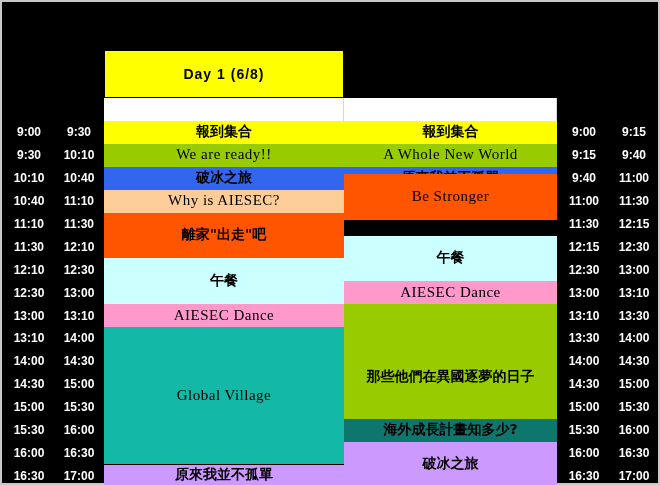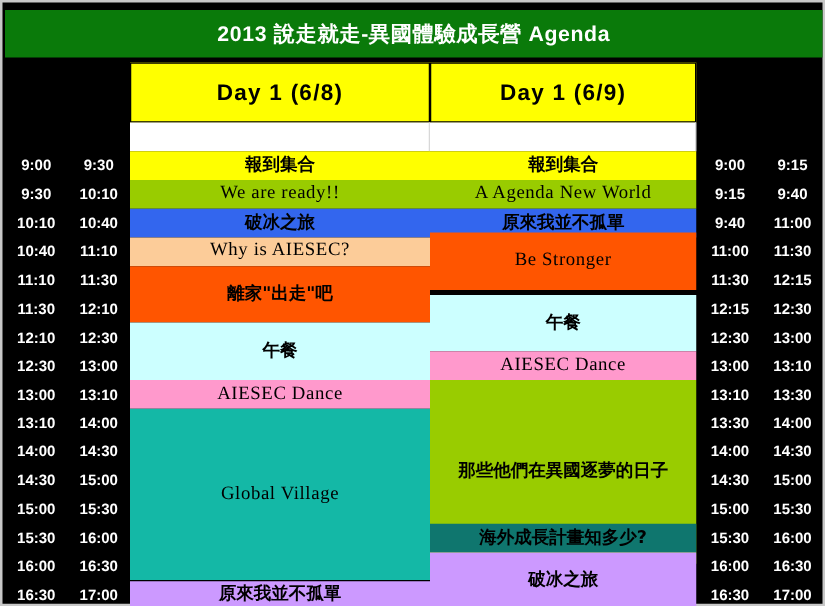--- a/index.html
+++ b/index.html
@@ -29,21 +29,21 @@
     font-weight:bold;
     letter-spacing:0.5px;
     white-space:nowrap;
   }
 
   #header-row{position:absolute;left:102px;top:48px;width:453px;height:48px;display:flex;}
   #header-row .hcell{
     flex:0 0 auto;height:48px;background:#ffff00;
     border:1px solid #000000;box-sizing:border-box;
     display:flex;align-items:center;justify-content:center;
-    font-size:18px;font-weight:bold;color:#000000;letter-spacing:1px;
+    font-size:14px;font-weight:bold;color:#000000;letter-spacing:1px;
   }
   #header-row .hcell.c1{width:240px;}
   #header-row .hcell.c2{width:213px;}
 
   #blank-row{position:absolute;left:102px;top:96px;width:453px;height:23px;display:flex;}
   #blank-row .bcell{height:23px;background:#ffffff;box-sizing:border-box;border-right:1px solid #d8d8d8;}
   #blank-row .bcell.c1{width:240px;}
   #blank-row .bcell.c2{width:213px;}
 
   
@@ -68,27 +68,23 @@
   }
   .block .lbl{display:block;padding:0 4px;white-space:nowrap;}
   .block.cjk .lbl{font-family:"DejaVu Sans","Liberation Sans",sans-serif;font-weight:bold;font-size:14px;}
   .block.lat .lbl{font-family:"Liberation Serif","DejaVu Serif",serif;font-size:15px;letter-spacing:0.5px;}
 </style>
 </head>
 <body>
 
 <div id="sheet">
 
-  <div id="title-banner">
-    <span class="txt">2013 說走就走-異國體驗成長營 Agenda</span>
-  </div>
 
   <div id="header-row">
     <div class="hcell c1">Day 1  (6/8)</div>
-    <div class="hcell c2">Day 1  (6/9)</div>
   </div>
 
   <div id="blank-row">
     <div class="bcell c1"></div>
     <div class="bcell c2"></div>
   </div>
 
   <div class="timecol" id="timecol-left">
       <div class="trow" style="height: 22.9px;">
         <span class="t1">9:00</span>
@@ -249,26 +245,26 @@
       </div>
       <div class="block cjk" style="left: 102px; width: 240px; top: 462.5px; height: 22.9px; background: rgb(204, 153, 255);">
         <span class="lbl">原來我並不孤單</span>
       </div>
     </div>
   <div id="day2-col">
       <div class="block cjk" style="left: 342px; width: 213px; top: 119px; height: 22.9px; background: rgb(255, 255, 0);">
         <span class="lbl">報到集合</span>
       </div>
       <div class="block lat" style="left: 342px; width: 213px; top: 141.9px; height: 22.9px; background: rgb(153, 204, 0);">
-        <span class="lbl">A Agenda New World</span>
+        <span class="lbl">A Whole New World</span>
       </div>
       <div class="block cjk" style="left: 342px; width: 213px; top: 164.8px; height: 22.9px; background: rgb(51, 102, 238);">
         <span class="lbl">原來我並不孤單</span>
       </div>
-      <div class="block lat" style="left: 342px; width: 213px; top: 184px; height: 45.8px; background: rgb(255, 85, 0);">
+      <div class="block lat" style="left: 342px; width: 213px; top: 172px; height: 45.8px; background: rgb(255, 85, 0);">
         <span class="lbl">Be Stronger</span>
       </div>
       <div class="block cjk" style="left: 342px; width: 213px; top: 233.5px; height: 45.8px; background: rgb(204, 255, 255);">
         <span class="lbl">午餐</span>
       </div>
       <div class="block lat" style="left: 342px; width: 213px; top: 279.3px; height: 22.9px; background: rgb(255, 153, 204);">
         <span class="lbl">AIESEC Dance</span>
       </div>
       <div class="block cjk" style="left: 342px; width: 213px; top: 302.2px; height: 147px; background: rgb(153, 204, 0);">
         <span class="lbl">那些他們在異國逐夢的日子</span>

